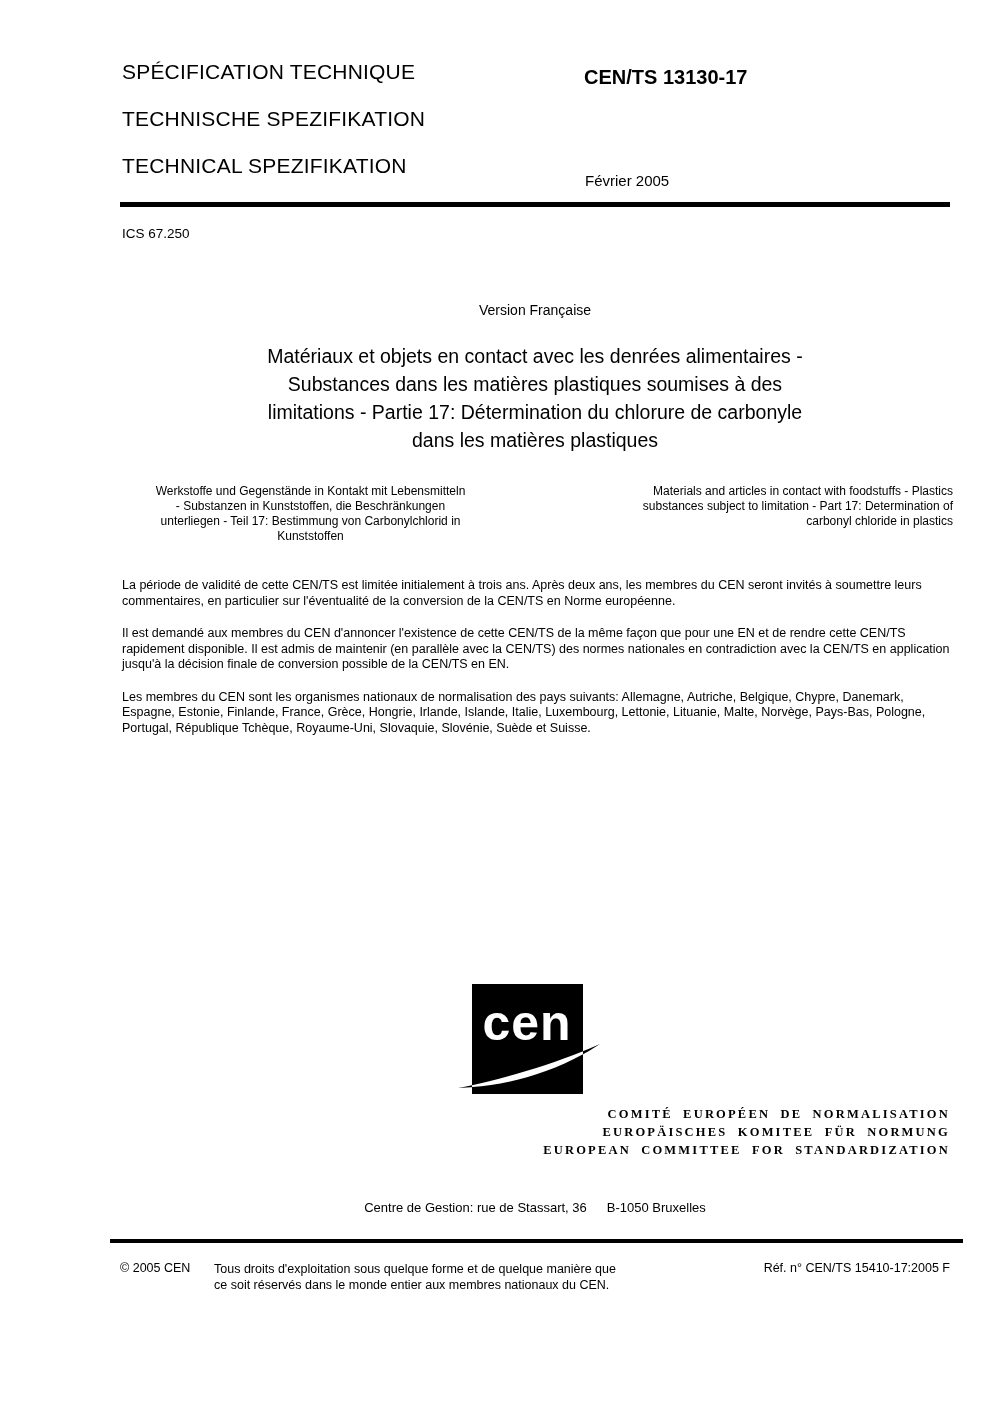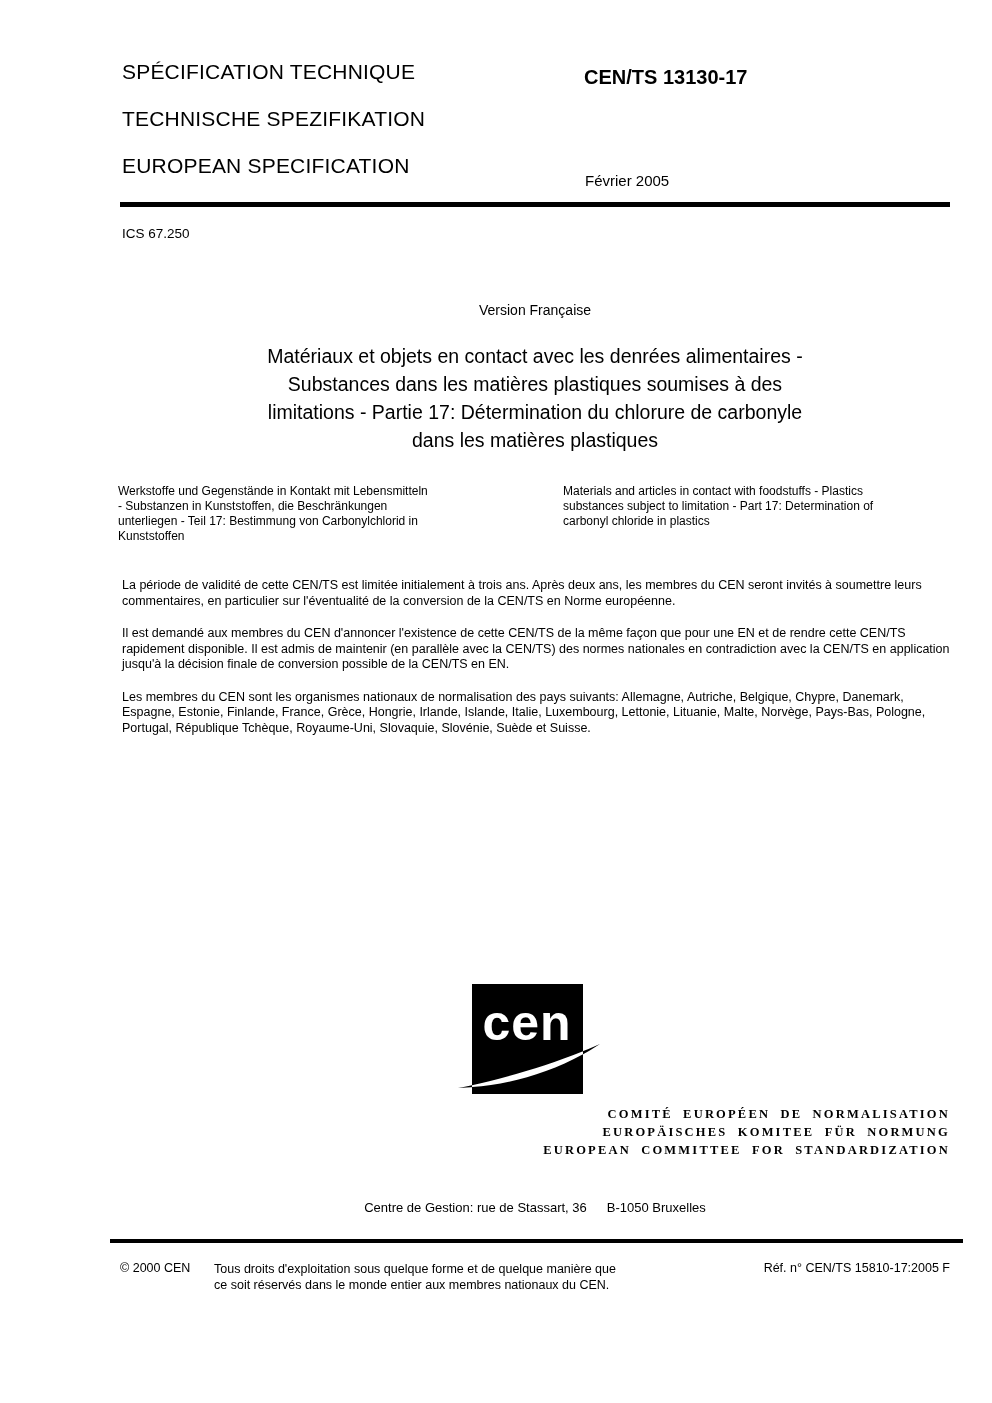--- a/index.html
+++ b/index.html
@@ -18,25 +18,25 @@
   .doc-date { position:absolute; left:585px; top:172px; font-size:15px; white-space:nowrap; }
   .rule-top { position:absolute; left:120px; top:202px; width:830px; height:5px; background:#000; }
   .ics { position:absolute; left:122px; top:226px; font-size:13.5px; }
   .version-label { position:absolute; left:120px; top:302px; width:830px; text-align:center; font-size:14px; }
   .title-fr {
     position:absolute; left:120px; top:342px; width:830px;
     text-align:center; font-size:19.5px; line-height:28px; white-space:pre-line;
   }
   .subtitle-de {
     position:absolute; left:118px; top:484px; width:385px;
-    text-align:left; font-size:12px; line-height:15px; white-space:pre-line;
+    text-align:center; font-size:12px; line-height:15px; white-space:pre-line;
   }
   .subtitle-en {
     position:absolute; left:563px; top:484px; width:390px;
-    text-align:left; font-size:12px; line-height:15px; white-space:pre-line;
+    text-align:right; font-size:12px; line-height:15px; white-space:pre-line;
   }
   .body-text { position:absolute; left:122px; top:578px; width:832px; }
   .body-text p { margin:0 0 16px 0; font-size:12.5px; line-height:15.5px; }
   .body-text p.gap { margin-bottom:17px; }
   .logo-wrap { position:absolute; left:450px; top:984px; width:160px; height:112px; }
   .committee {
     position:absolute; left:120px; top:1105px; width:830px;
     text-align:right;
     font-family:"Liberation Serif", serif;
     font-weight:bold; font-size:12.5px; letter-spacing:2.2px; word-spacing:5px;
@@ -50,21 +50,21 @@
   .footer-ref { position:absolute; left:690px; top:1261px; width:260px; text-align:right; font-size:12.5px; white-space:nowrap; }
 </style>
 </head>
 <body>
 
 <div class="page">
 
   <div class="hdr-left">
     <div class="hdr-line">SPÉCIFICATION TECHNIQUE</div>
     <div class="hdr-line">TECHNISCHE SPEZIFIKATION</div>
-    <div class="hdr-line">EUROPEAN SPECIFICATION</div>
+    <div class="hdr-line">TECHNICAL SPEZIFIKATION</div>
   </div>
 
   <div class="doc-number">CEN/TS 13130-17</div>
   <div class="doc-date">Février 2005</div>
 
   <div class="rule-top"></div>
 
   <div class="ics">ICS 67.250</div>
 
   <div class="version-label">Version Française</div>
@@ -105,18 +105,18 @@
   <div class="committee">COMITÉ EUROPÉEN DE NORMALISATION
 EUROPÄISCHES KOMITEE FÜR NORMUNG
 EUROPEAN COMMITTEE FOR STANDARDIZATION</div>
 
   <div class="address">
     <span>Centre de Gestion: rue de Stassart, 36</span><span class="gap-span"></span><span>B-1050 Bruxelles</span>
   </div>
 
   <div class="rule-bottom"></div>
 
-  <div class="footer-copy">© 2000 CEN</div>
+  <div class="footer-copy">© 2005 CEN</div>
   <div class="footer-rights">Tous droits d'exploitation sous quelque forme et de quelque manière que
 ce soit réservés dans le monde entier aux membres nationaux du CEN.</div>
-  <div class="footer-ref">Réf. n° CEN/TS 15810-17:2005 F</div>
+  <div class="footer-ref">Réf. n° CEN/TS 15410-17:2005 F</div>
 
 </div>
 
 </body></html>

